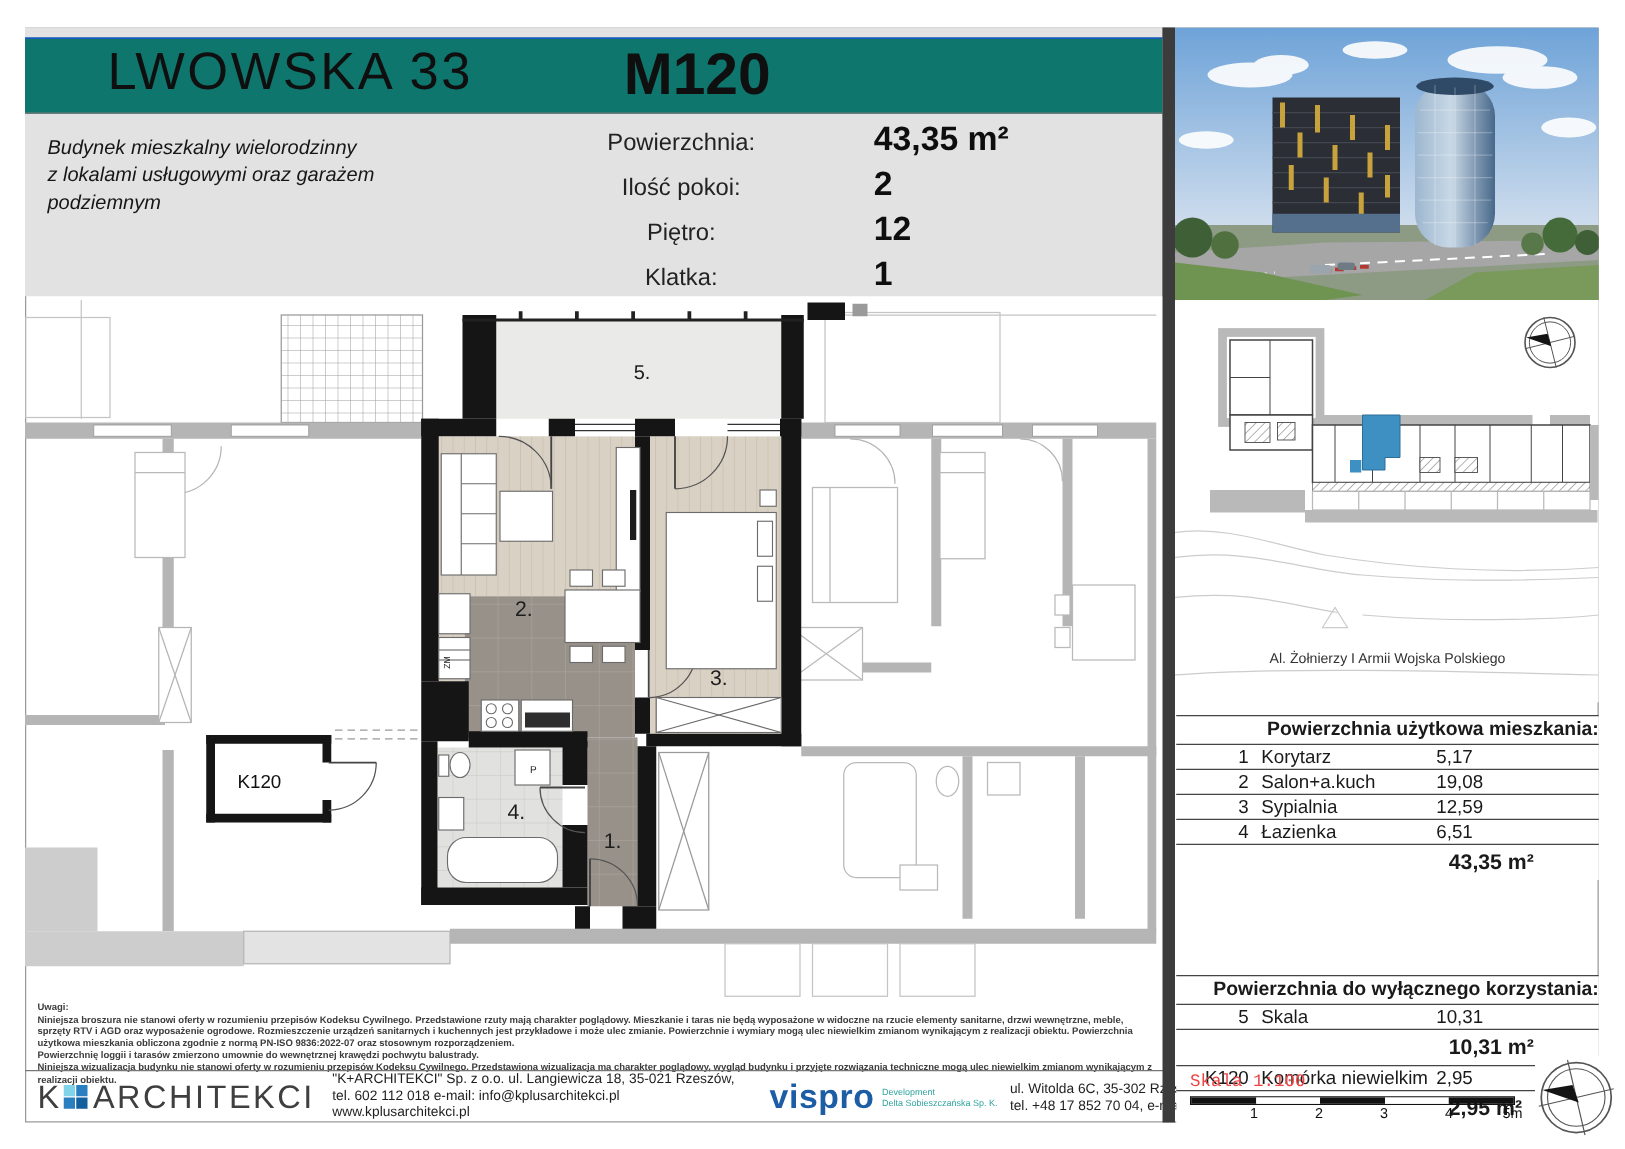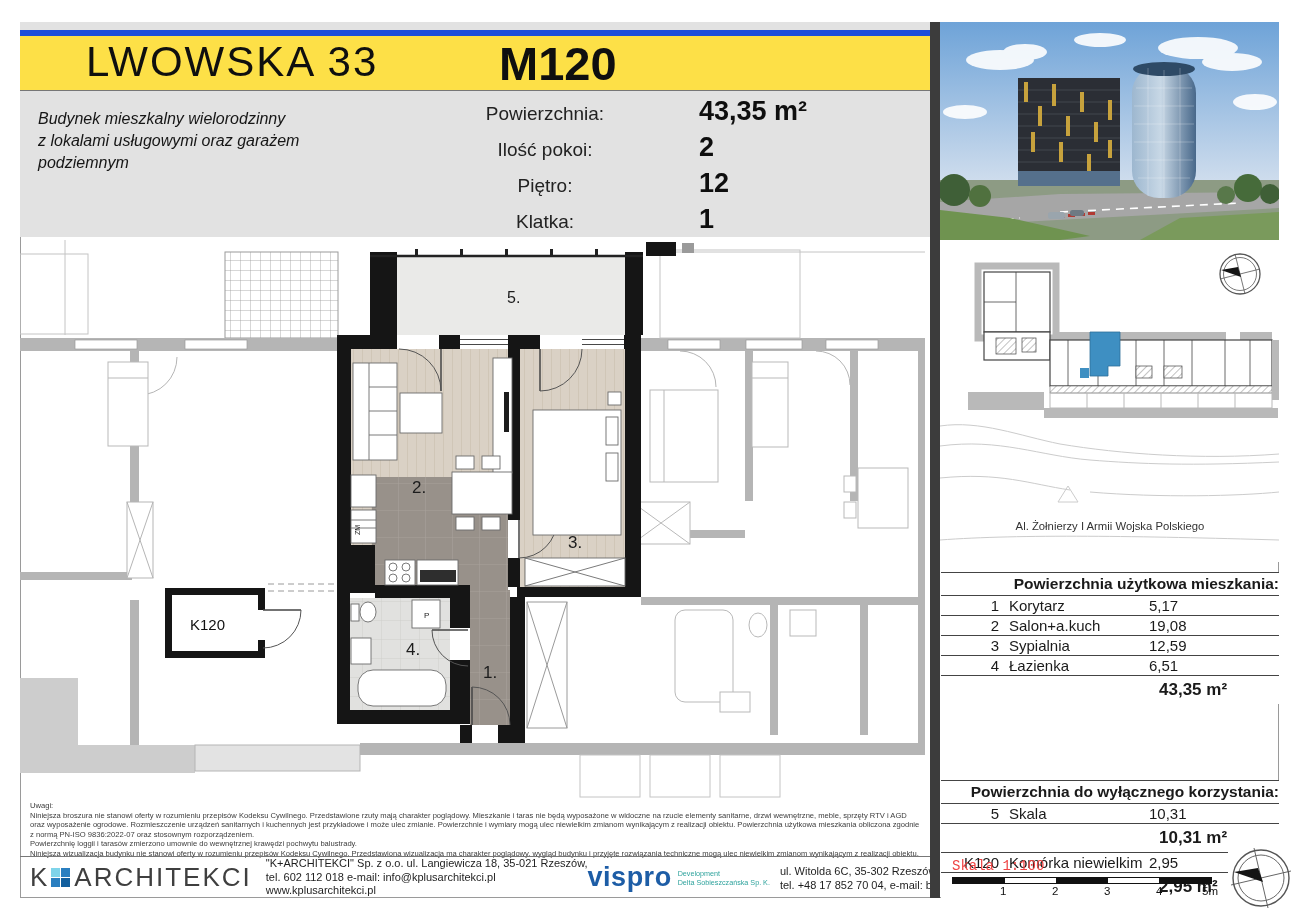--- a/index.html
+++ b/index.html
@@ -2,46 +2,46 @@
 <html><head>
 <meta charset="utf-8">
 <style>
   * { margin:0; padding:0; box-sizing:border-box; }
   html,body { width:1300px; height:919px; background:#ffffff; font-family:"Liberation Sans", sans-serif; color:#1a1a1a; }
   .page { position:relative; width:1300px; height:919px; background:#fff; overflow:hidden; }
   .page-border { position:absolute; left:20px; top:22px; width:1259px; height:876px; border:1px solid #9a9a9a; pointer-events:none; }
 
   
   .header { position:absolute; left:20px; top:22px; width:911px; height:215px; background:#e2e2e2; border-right:1px solid #8f8f8f; }
-  .title-strip { position:absolute; left:0; top:8px; width:100%; height:61px; background:#fde047; border-top:6px solid #1d4ed8; border-bottom:1px solid #777; }
+  .title-strip { position:absolute; left:0; top:8px; width:100%; height:61px; background:#0f766e; border-top:1px solid #1d4ed8; border-bottom:1px solid #777; }
   .project-title { position:absolute; left:66px; top:2px; font-size:42px; letter-spacing:2px; font-weight:400; color:#0f0f0f; }
   .unit-id { position:absolute; left:479px; top:0px; font-size:47px; font-weight:700; color:#0f0f0f; }
   .subtitle { position:absolute; left:18px; top:86px; width:350px; font-size:16px; line-height:22px; white-space:pre-line; color:#161616;font-style:italic; }
   .specs { position:absolute; left:380px; top:74px; width:520px; }
   .spec-row { display:flex; align-items:baseline; height:36px; }
   .spec-label { width:290px; text-align:center; font-size:19px; color:#222; }
   .spec-value { font-size:27px; font-weight:700; margin-left:9px; color:#0e0e0e; }
 
   
   .plan { position:absolute; left:20px; top:240px; width:910px; height:560px; }
 
   
   .notes { position:absolute; left:30px; top:801px; width:893px; font-size:7.6px; line-height:9.6px; color:#3c3c3c; }
-  .notes p { margin:0; }
+  .notes p { margin:0;font-weight:bold; }
 
   
   .footer { position:absolute; left:20px; top:856px; width:911px; height:42px; border-top:1px solid #777; display:flex; align-items:center; }
   .arch-logo { margin-left:10px; display:flex; align-items:center; white-space:nowrap; }
   .logo-k { font-size:26px; color:#3f3f3f; }
   .logo-plus { display:grid; grid-template-columns:9px 9px; grid-template-rows:9px 9px; gap:1px; margin:0 4px; }
   .logo-plus span { display:block; }
   .sq-a { background:#7fd4ea; } .sq-b { background:#2a7fc0; } .sq-c { background:#2a7fc0; } .sq-d { background:#125f9e; }
   .logo-name { font-size:26px; letter-spacing:2px; color:#3f3f3f; }
   .arch-addr { margin-left:14px; font-size:11px; line-height:13.5px; color:#1e1e1e; white-space:nowrap; }
-  .vispro { margin-left:0; display:flex; align-items:center; white-space:nowrap; }
+  .vispro { margin-left:28px; display:flex; align-items:center; white-space:nowrap; }
   .vispro-word { font-size:27px; font-weight:800; letter-spacing:0.5px; color:#1d5da6; }
   .vispro-sub { margin-left:6px; font-size:7.2px; line-height:9px; color:#2fa39d; }
   .dev-addr { margin-left:10px; font-size:11px; line-height:14px; color:#1e1e1e; white-space:nowrap; }
 
   
   .divider { position:absolute; left:930px; top:22px; width:10px; height:876px; background:#3c3c3c; }
   .photo { position:absolute; left:940px; top:22px; width:339px; height:218px; }
   .siteplan { position:absolute; left:940px; top:240px; width:339px; height:322px; }
 
   .side-table { position:absolute; left:941px; width:338px; background:#fff; }

